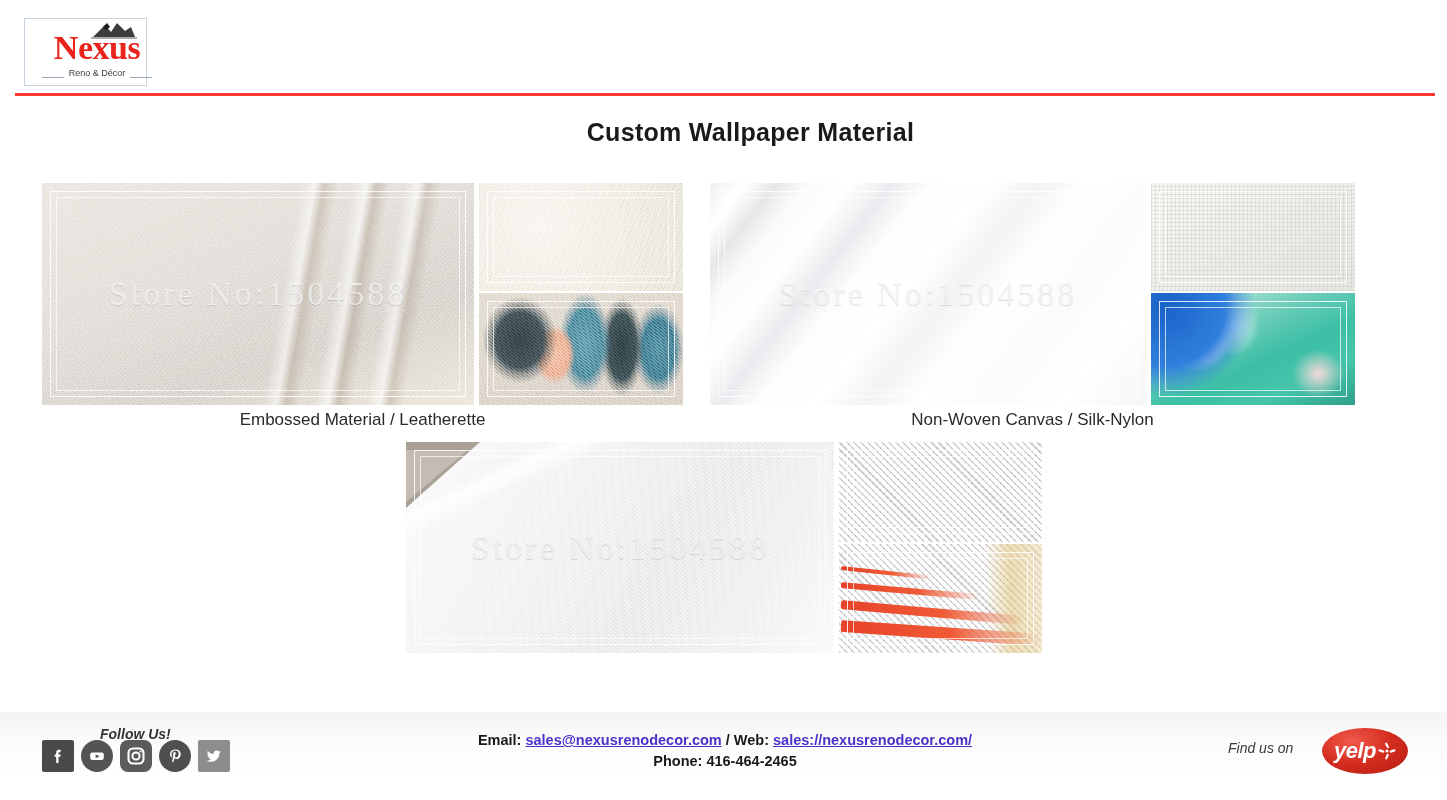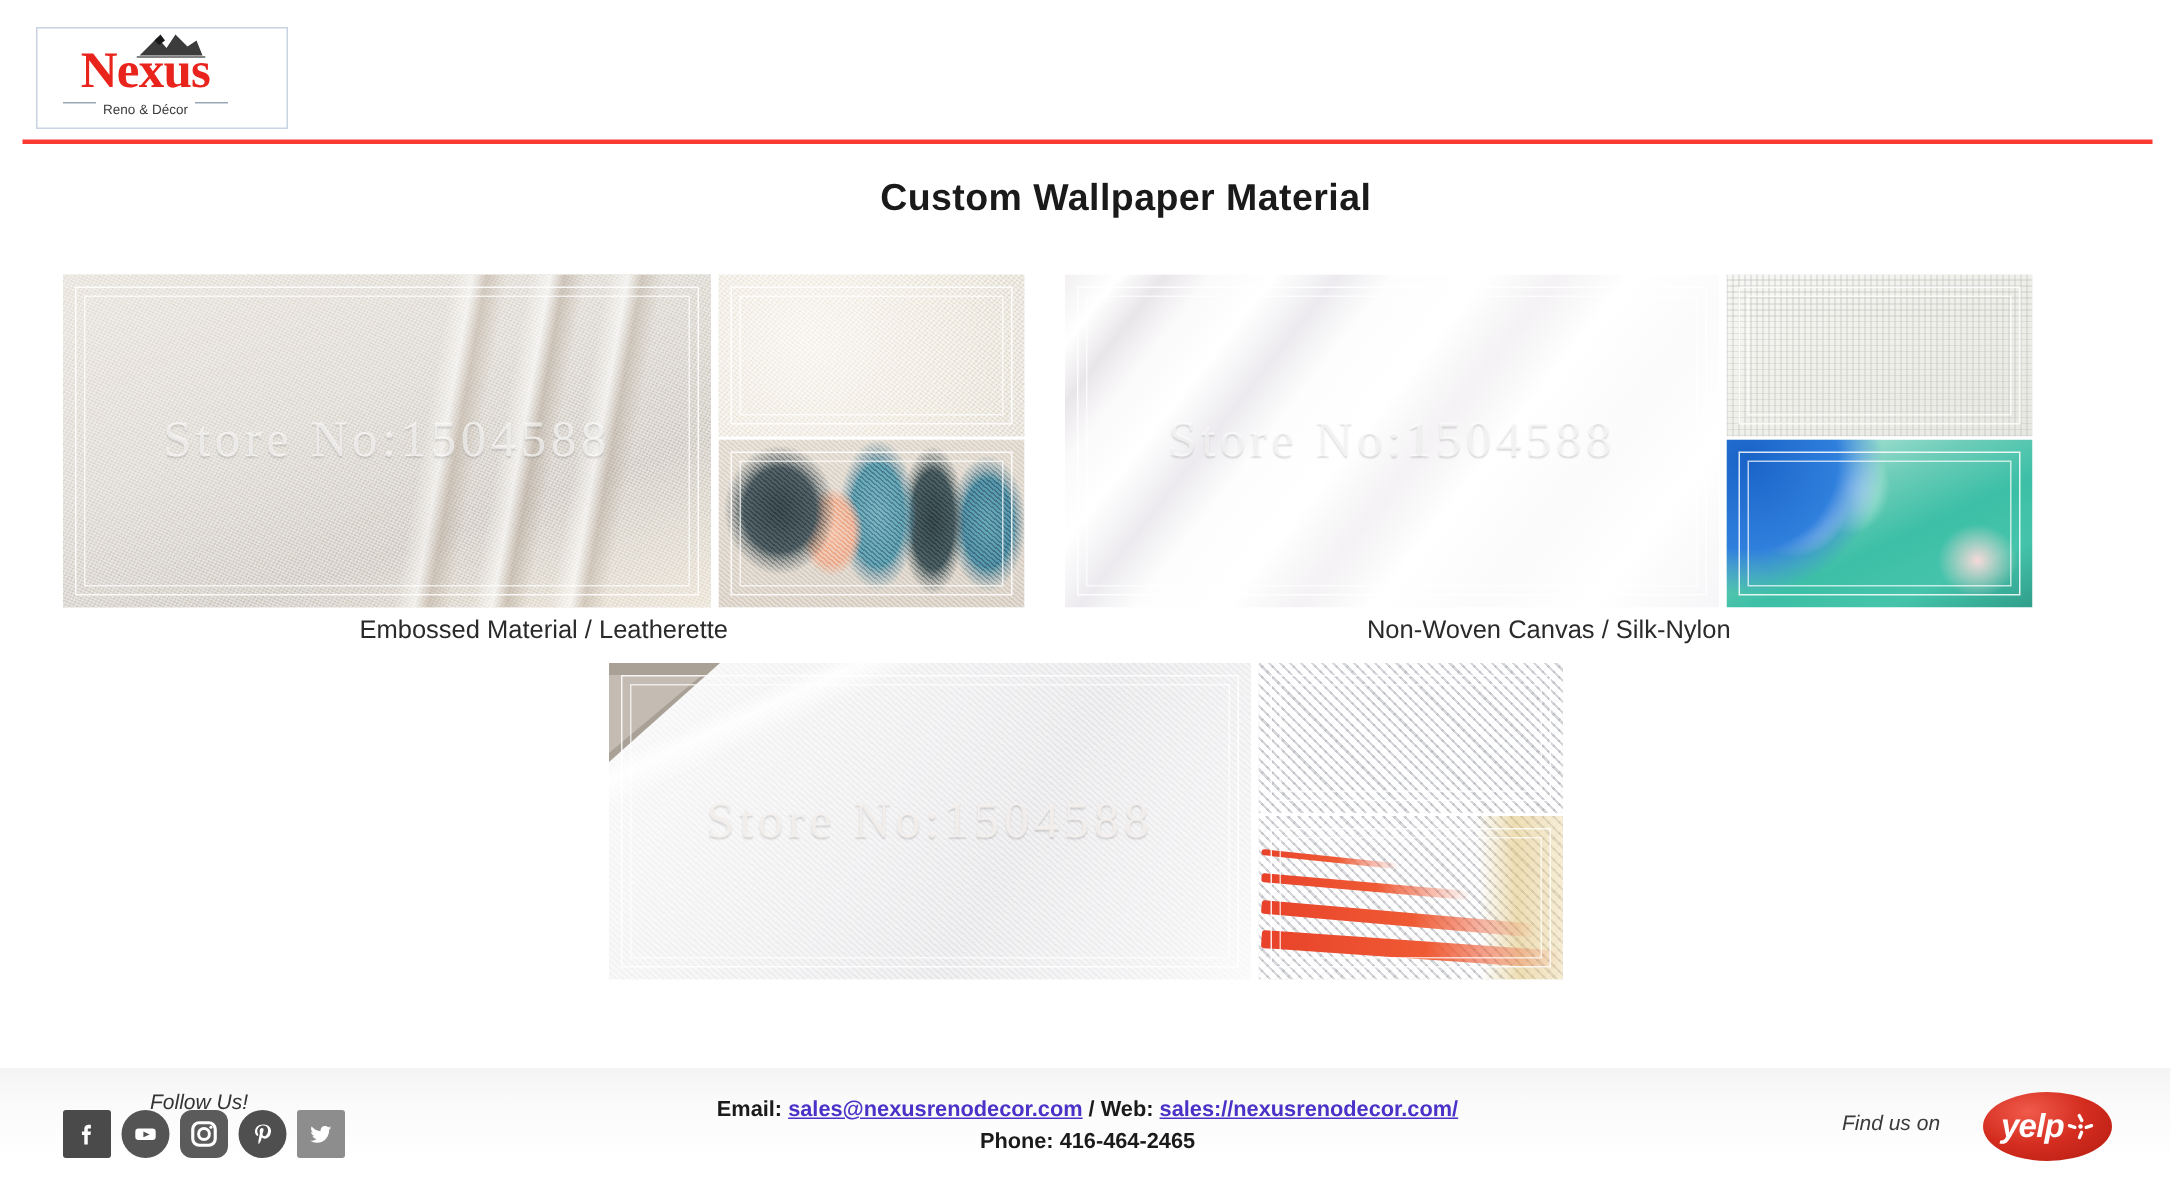--- a/index.html
+++ b/index.html
@@ -21,21 +21,21 @@
   .header {
     position: absolute;
     left: 0; top: 0;
     width: 1447px;
     height: 96px;
   }
   .logo-box {
     position: absolute;
     left: 24px;
     top: 18px;
-    width: 168px;
+    width: 123px;
     height: 68px;
     border: 1px solid #c9d4e2;
     background: #ffffff;
     box-sizing: border-box;
   }
   .logo-mountain {
     position: absolute;
     left: 66px;
     top: 2px;
     width: 46px;
@@ -53,21 +53,21 @@
     letter-spacing: -0.5px;
     color: #e8241d;
     line-height: 38px;
   }
   .logo-sub-wrap {
     position: absolute;
     left: 0;
     top: 49px;
     width: 144px;
     display: flex;
-    align-items: flex-start;
+    align-items: flex-end;
     justify-content: center;
     gap: 5px;
   }
   .logo-rule {
     height: 1px;
     width: 22px;
     background: #9aa7b8;
   }
   .logo-sub {
     font-family: "Liberation Sans", sans-serif;
@@ -297,21 +297,21 @@
     left: 0; top: 0;
     width: 1447px; height: 88px;
     background: linear-gradient(180deg, #f4f4f4 0%, #fafafa 25%, #ffffff 70%);
   }
   .follow-us {
     position: absolute;
     left: 100px;
     top: 14px;
     font-family: "Liberation Sans", sans-serif;
     font-style: italic;
-    font-weight: normal;
+    font-weight: bold;
     font-size: 14px;
     color: #333333;
   }
   .social-row {
     position: absolute;
     left: 42px;
     top: 740px;
     display: flex;
     gap: 7px;
     align-items: center;

